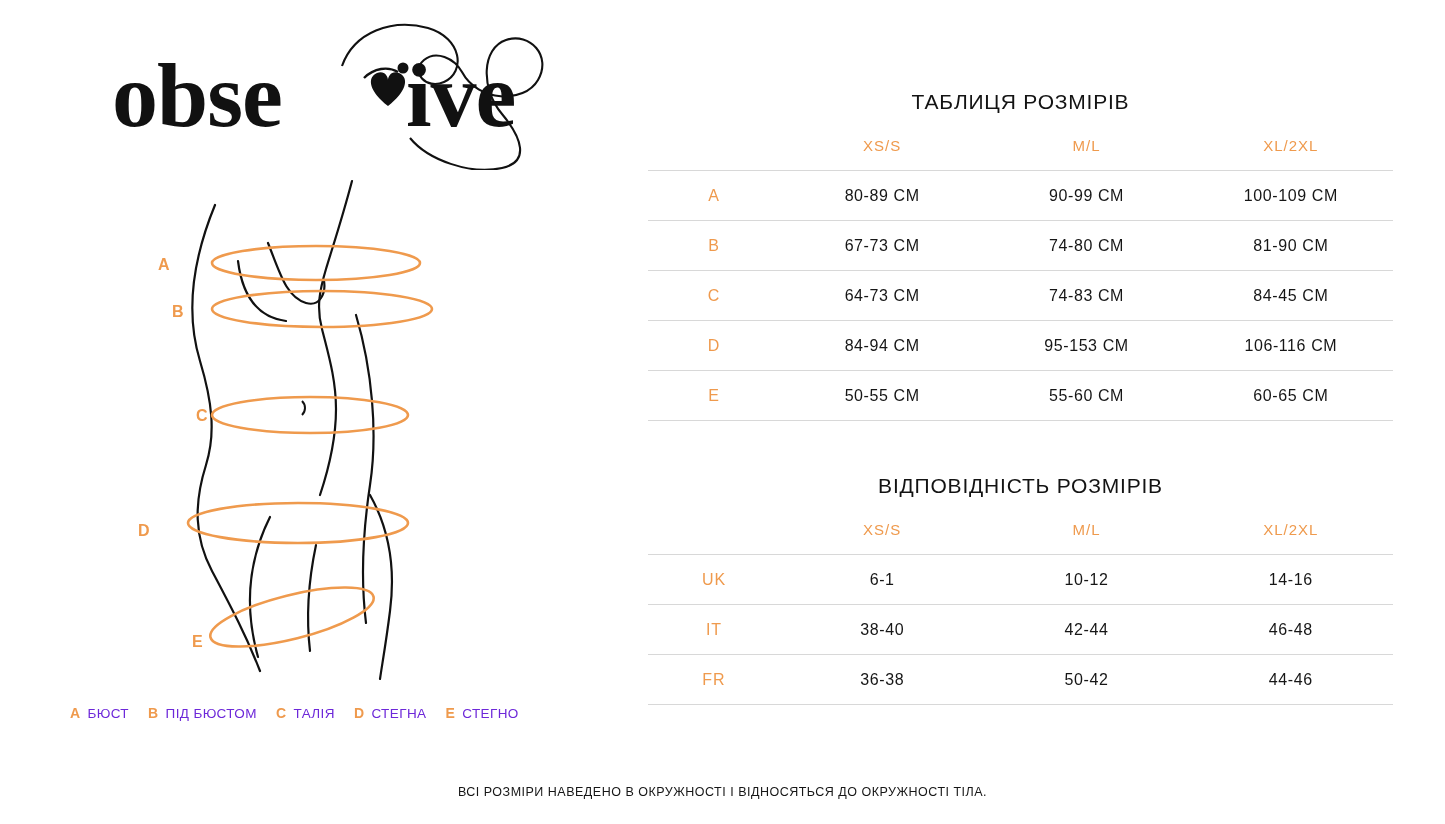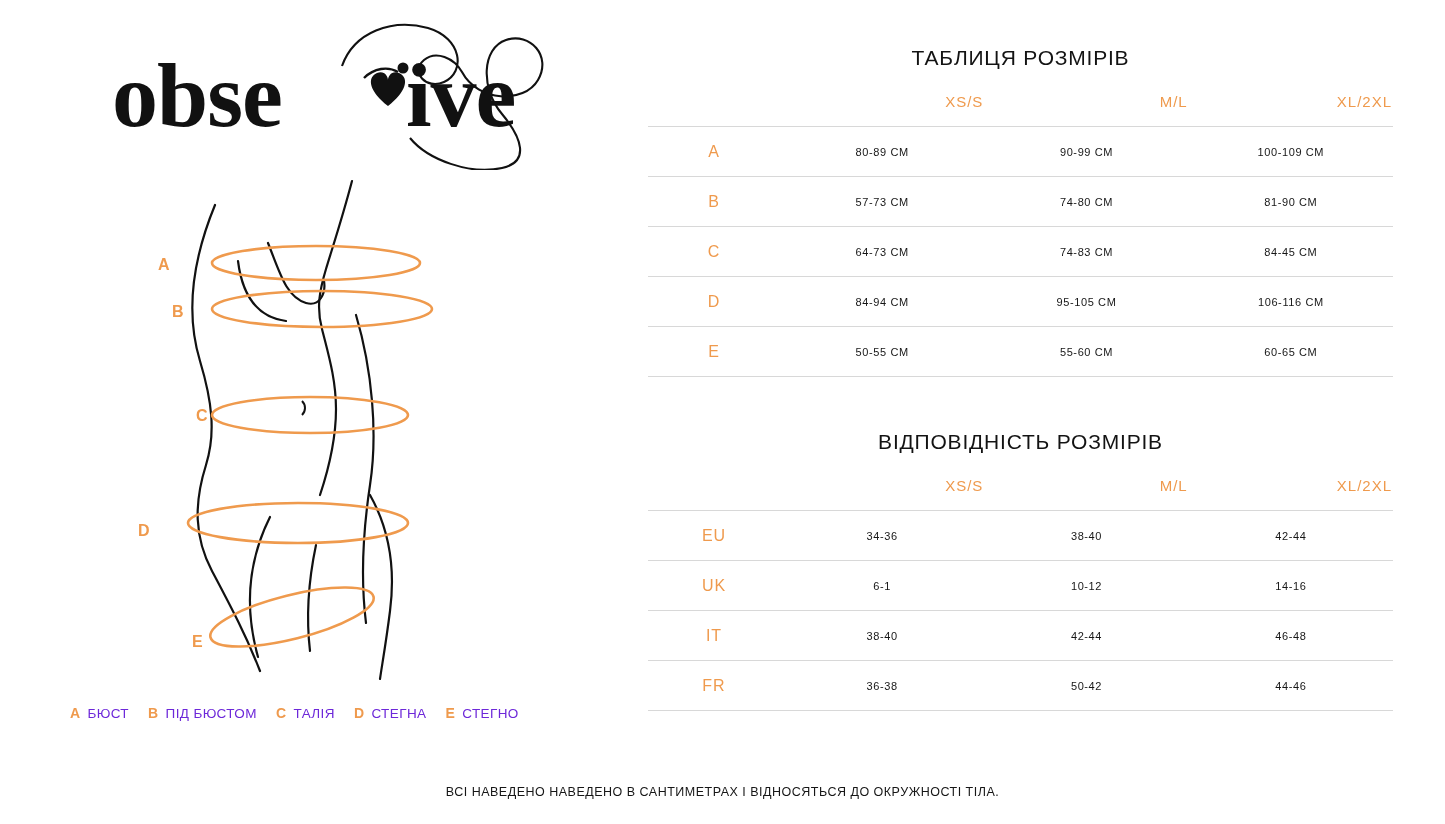--- a/index.html
+++ b/index.html
@@ -77,20 +77,21 @@
     position: absolute;
     left: 620px;
     top: 0;
     width: 825px;
     height: 824px;
   }
   .table-block {
     position: absolute;
     left: 28px;
     width: 745px;
+    margin-top: 44px;
   }
   .table-block.first { top: 46px; }
   .table-block.second { top: 430px; }
 
   .table-title {
     text-align: center;
     font-size: 21px;
     letter-spacing: 0.8px;
     color: #131313;
     margin-bottom: 22px;
@@ -98,29 +99,28 @@
   }
   table.size-table {
     width: 100%;
     border-collapse: collapse;
     table-layout: fixed;
   }
   table.size-table th,
   table.size-table td {
     text-align: center;
     font-weight: normal;
-    font-size: 11px;
+    font-size: 16px;
     letter-spacing: 0.6px;
   }
   table.size-table thead th {
     color: #ef9a4d;
     font-size: 15px;
     padding-bottom: 16px;
     letter-spacing: 1px;
-    text-align: right;
   }
   table.size-table thead th.corner { width: 130px; }
   table.size-table tbody tr {
     border-top: 1px solid #d8d8d8;
   }
   table.size-table tbody tr:last-child {
     border-bottom: 1px solid #d8d8d8;
   }
   table.size-table tbody td {
     padding: 16px 0 15px 0;
@@ -249,34 +249,34 @@
         </thead>
         <tbody>
           <tr>
             <td class="row-key">A</td>
             <td>80-89 CM</td>
             <td>90-99 CM</td>
             <td>100-109 CM</td>
           </tr>
           <tr>
             <td class="row-key">B</td>
-            <td>57-73 CM</td>
+            <td>67-73 CM</td>
             <td>74-80 CM</td>
             <td>81-90 CM</td>
           </tr>
           <tr>
             <td class="row-key">C</td>
             <td>64-73 CM</td>
             <td>74-83 CM</td>
             <td>84-45 CM</td>
           </tr>
           <tr>
             <td class="row-key">D</td>
             <td>84-94 CM</td>
-            <td>95-105 CM</td>
+            <td>95-153 CM</td>
             <td>106-116 CM</td>
           </tr>
           <tr>
             <td class="row-key">E</td>
             <td>50-55 CM</td>
             <td>55-60 CM</td>
             <td>60-65 CM</td>
           </tr>
         </tbody>
       </table>
@@ -288,26 +288,20 @@
         <thead>
           <tr>
             <th class="corner"></th>
             <th>XS/S</th>
             <th>M/L</th>
             <th>XL/2XL</th>
           </tr>
         </thead>
         <tbody>
           <tr>
-            <td class="row-key">EU</td>
-            <td>34-36</td>
-            <td>38-40</td>
-            <td>42-44</td>
-          </tr>
-          <tr>
             <td class="row-key">UK</td>
             <td>6-1</td>
             <td>10-12</td>
             <td>14-16</td>
           </tr>
           <tr>
             <td class="row-key">IT</td>
             <td>38-40</td>
             <td>42-44</td>
             <td>46-48</td>
@@ -316,15 +310,15 @@
             <td class="row-key">FR</td>
             <td>36-38</td>
             <td>50-42</td>
             <td>44-46</td>
           </tr>
         </tbody>
       </table>
     </div>
   </div>
 
-  <div class="footnote">ВСІ НАВЕДЕНО НАВЕДЕНО В САНТИМЕТРАХ І ВІДНОСЯТЬСЯ ДО ОКРУЖНОСТІ ТІЛА.</div>
+  <div class="footnote">ВСІ РОЗМІРИ НАВЕДЕНО В ОКРУЖНОСТІ І ВІДНОСЯТЬСЯ ДО ОКРУЖНОСТІ ТІЛА.</div>
 
 </div>
 
 </body></html>

